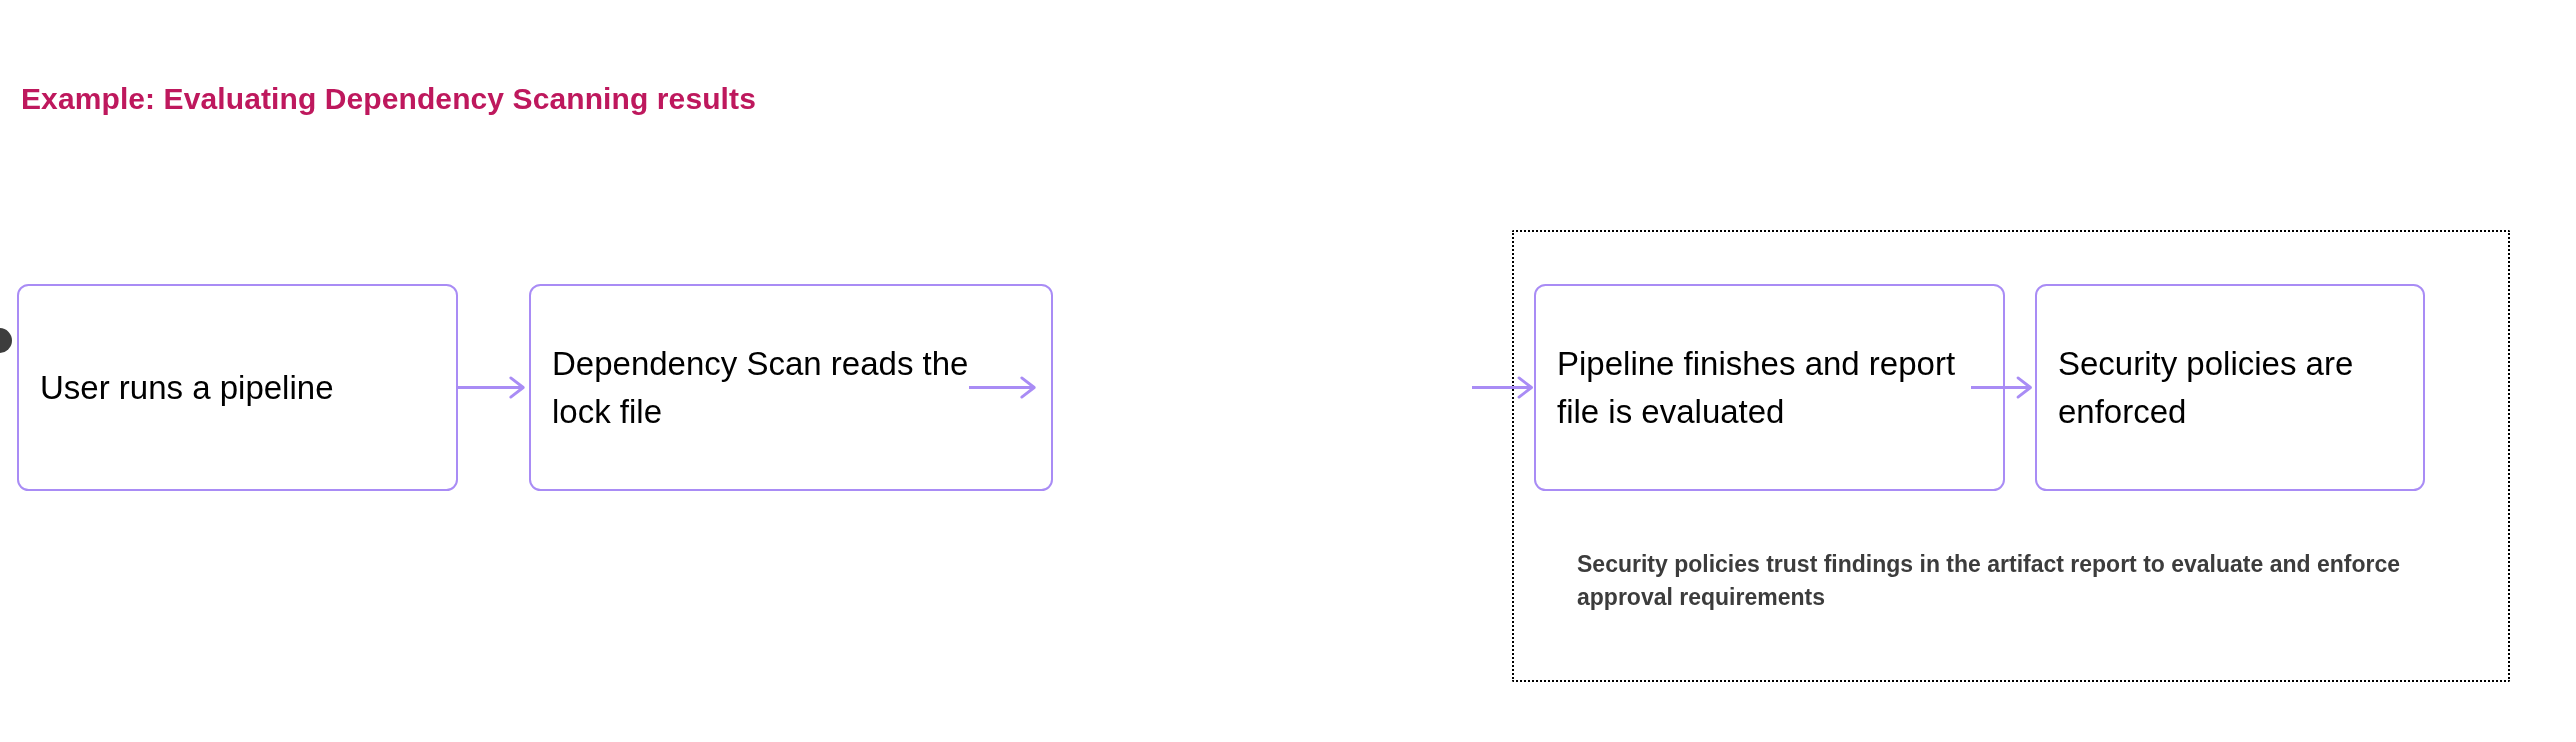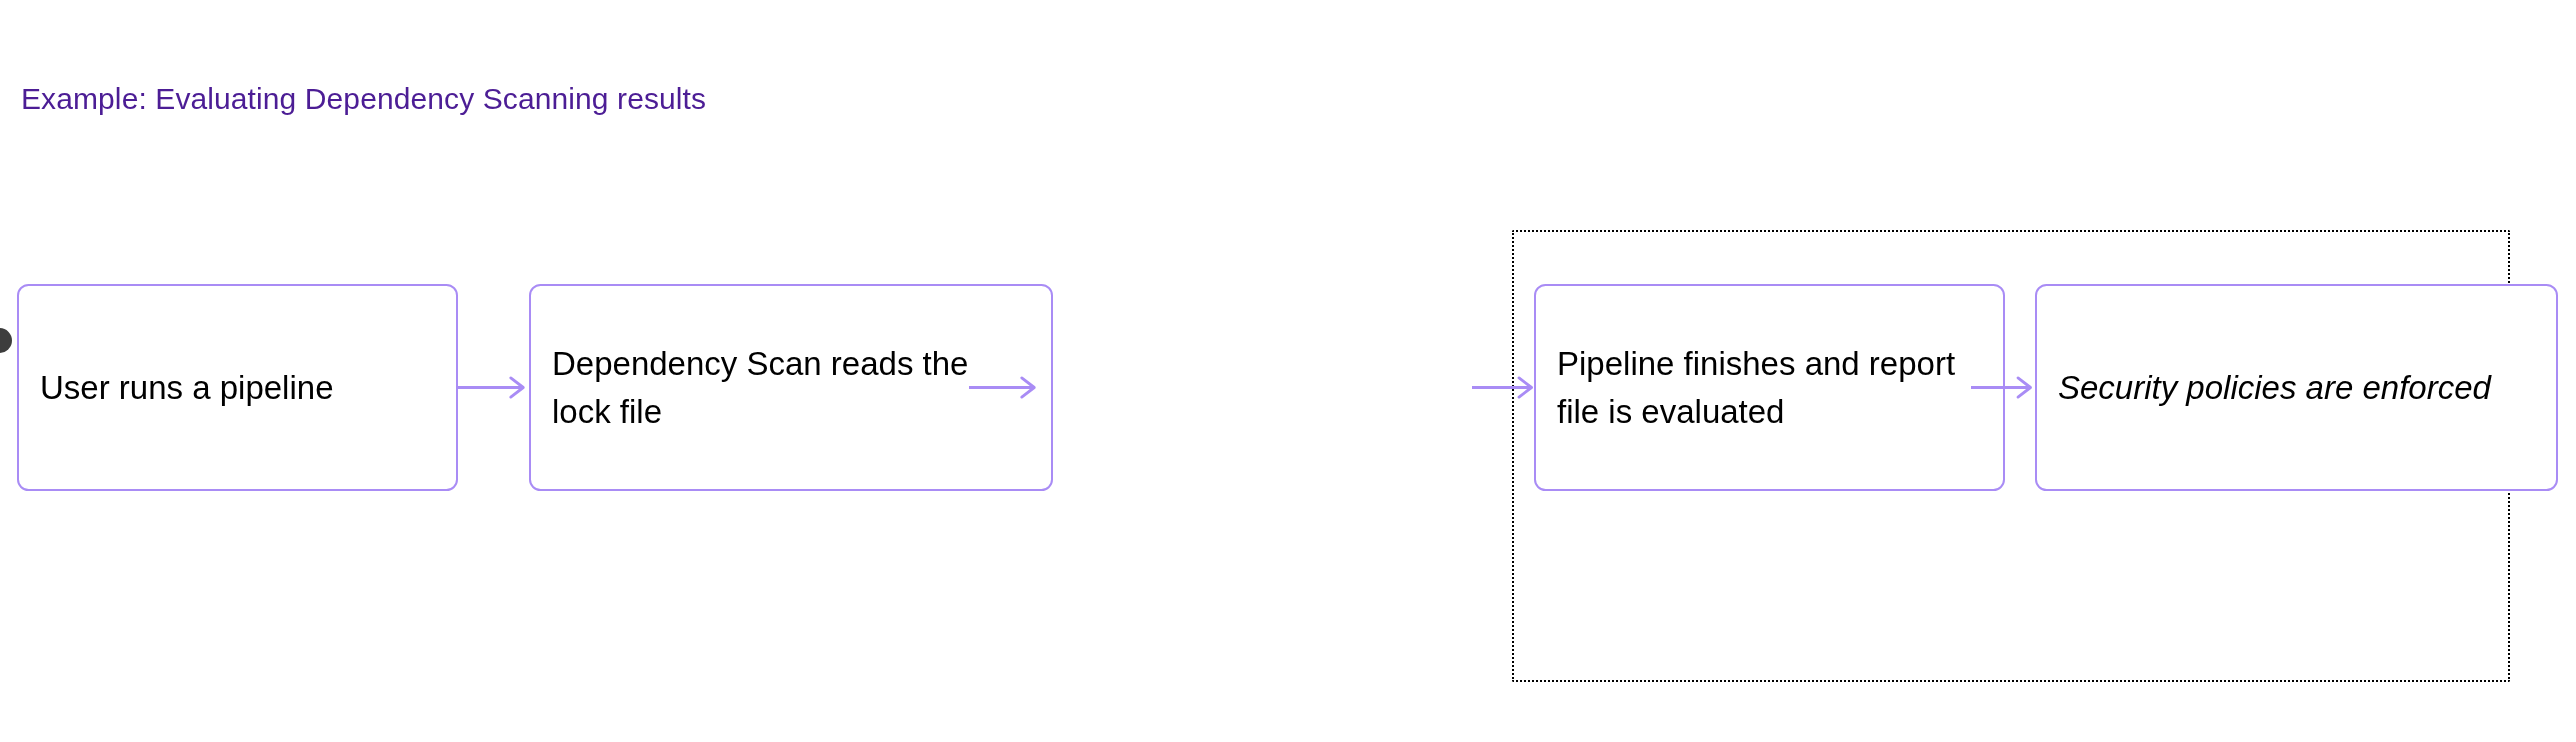--- a/index.html
+++ b/index.html
@@ -14,22 +14,22 @@
     position: relative;
     overflow: hidden;
   }
 
   
   .page-title {
     position: absolute;
     left: 21px;
     top: 82px;
     font-size: 30px;
-    font-weight: normal;
-    color: #4c1d95;
+    font-weight: bold;
+    color: #be185d;
     letter-spacing: 0.1px;
     white-space: nowrap;
   }
 
   
   .diagram-canvas {
     position: absolute;
     left: 0;
     top: 0;
     width: 2576px;
@@ -65,21 +65,21 @@
     color: #000000;
     padding: 0 21px;
     width: 100%;
     box-sizing: border-box;
   }
 
   #box-1 { left: 17px;   width: 441px; }
   #box-2 { left: 529px;  width: 524px; }
   #box-3 { left: 1032px; width: 441px; }
   #box-4 { left: 1534px; width: 471px; }
-  #box-5 { left: 2035px; width: 523px; font-style: italic; }
+  #box-5 { left: 2035px; width: 390px; }
 
   
   .arrow {
     position: absolute;
     top: 373px;
     height: 29px;
     width: 71px;
   }
   .arrow svg { display: block; }
   #arrow-1 { left: 458px; }
@@ -158,15 +158,16 @@
     <svg width="71" height="29" viewBox="0 0 74 30" xmlns="http://www.w3.org/2000/svg">
       <path d="M0 15 H60" stroke="#a98cf5" stroke-width="3" fill="none"></path>
       <path d="M49 5 L62 15 L49 25" stroke="#a98cf5" stroke-width="3" fill="none" stroke-linecap="round" stroke-linejoin="round"></path>
     </svg>
   </div>
 
   <div class="flow-box" id="box-5">
     <span class="flow-box-label">Security policies are enforced</span>
   </div>
 
+  <div class="group-caption">Security policies trust findings in the artifact report to evaluate and enforce approval requirements</div>
 
 </div>
 
 
 </body></html>

